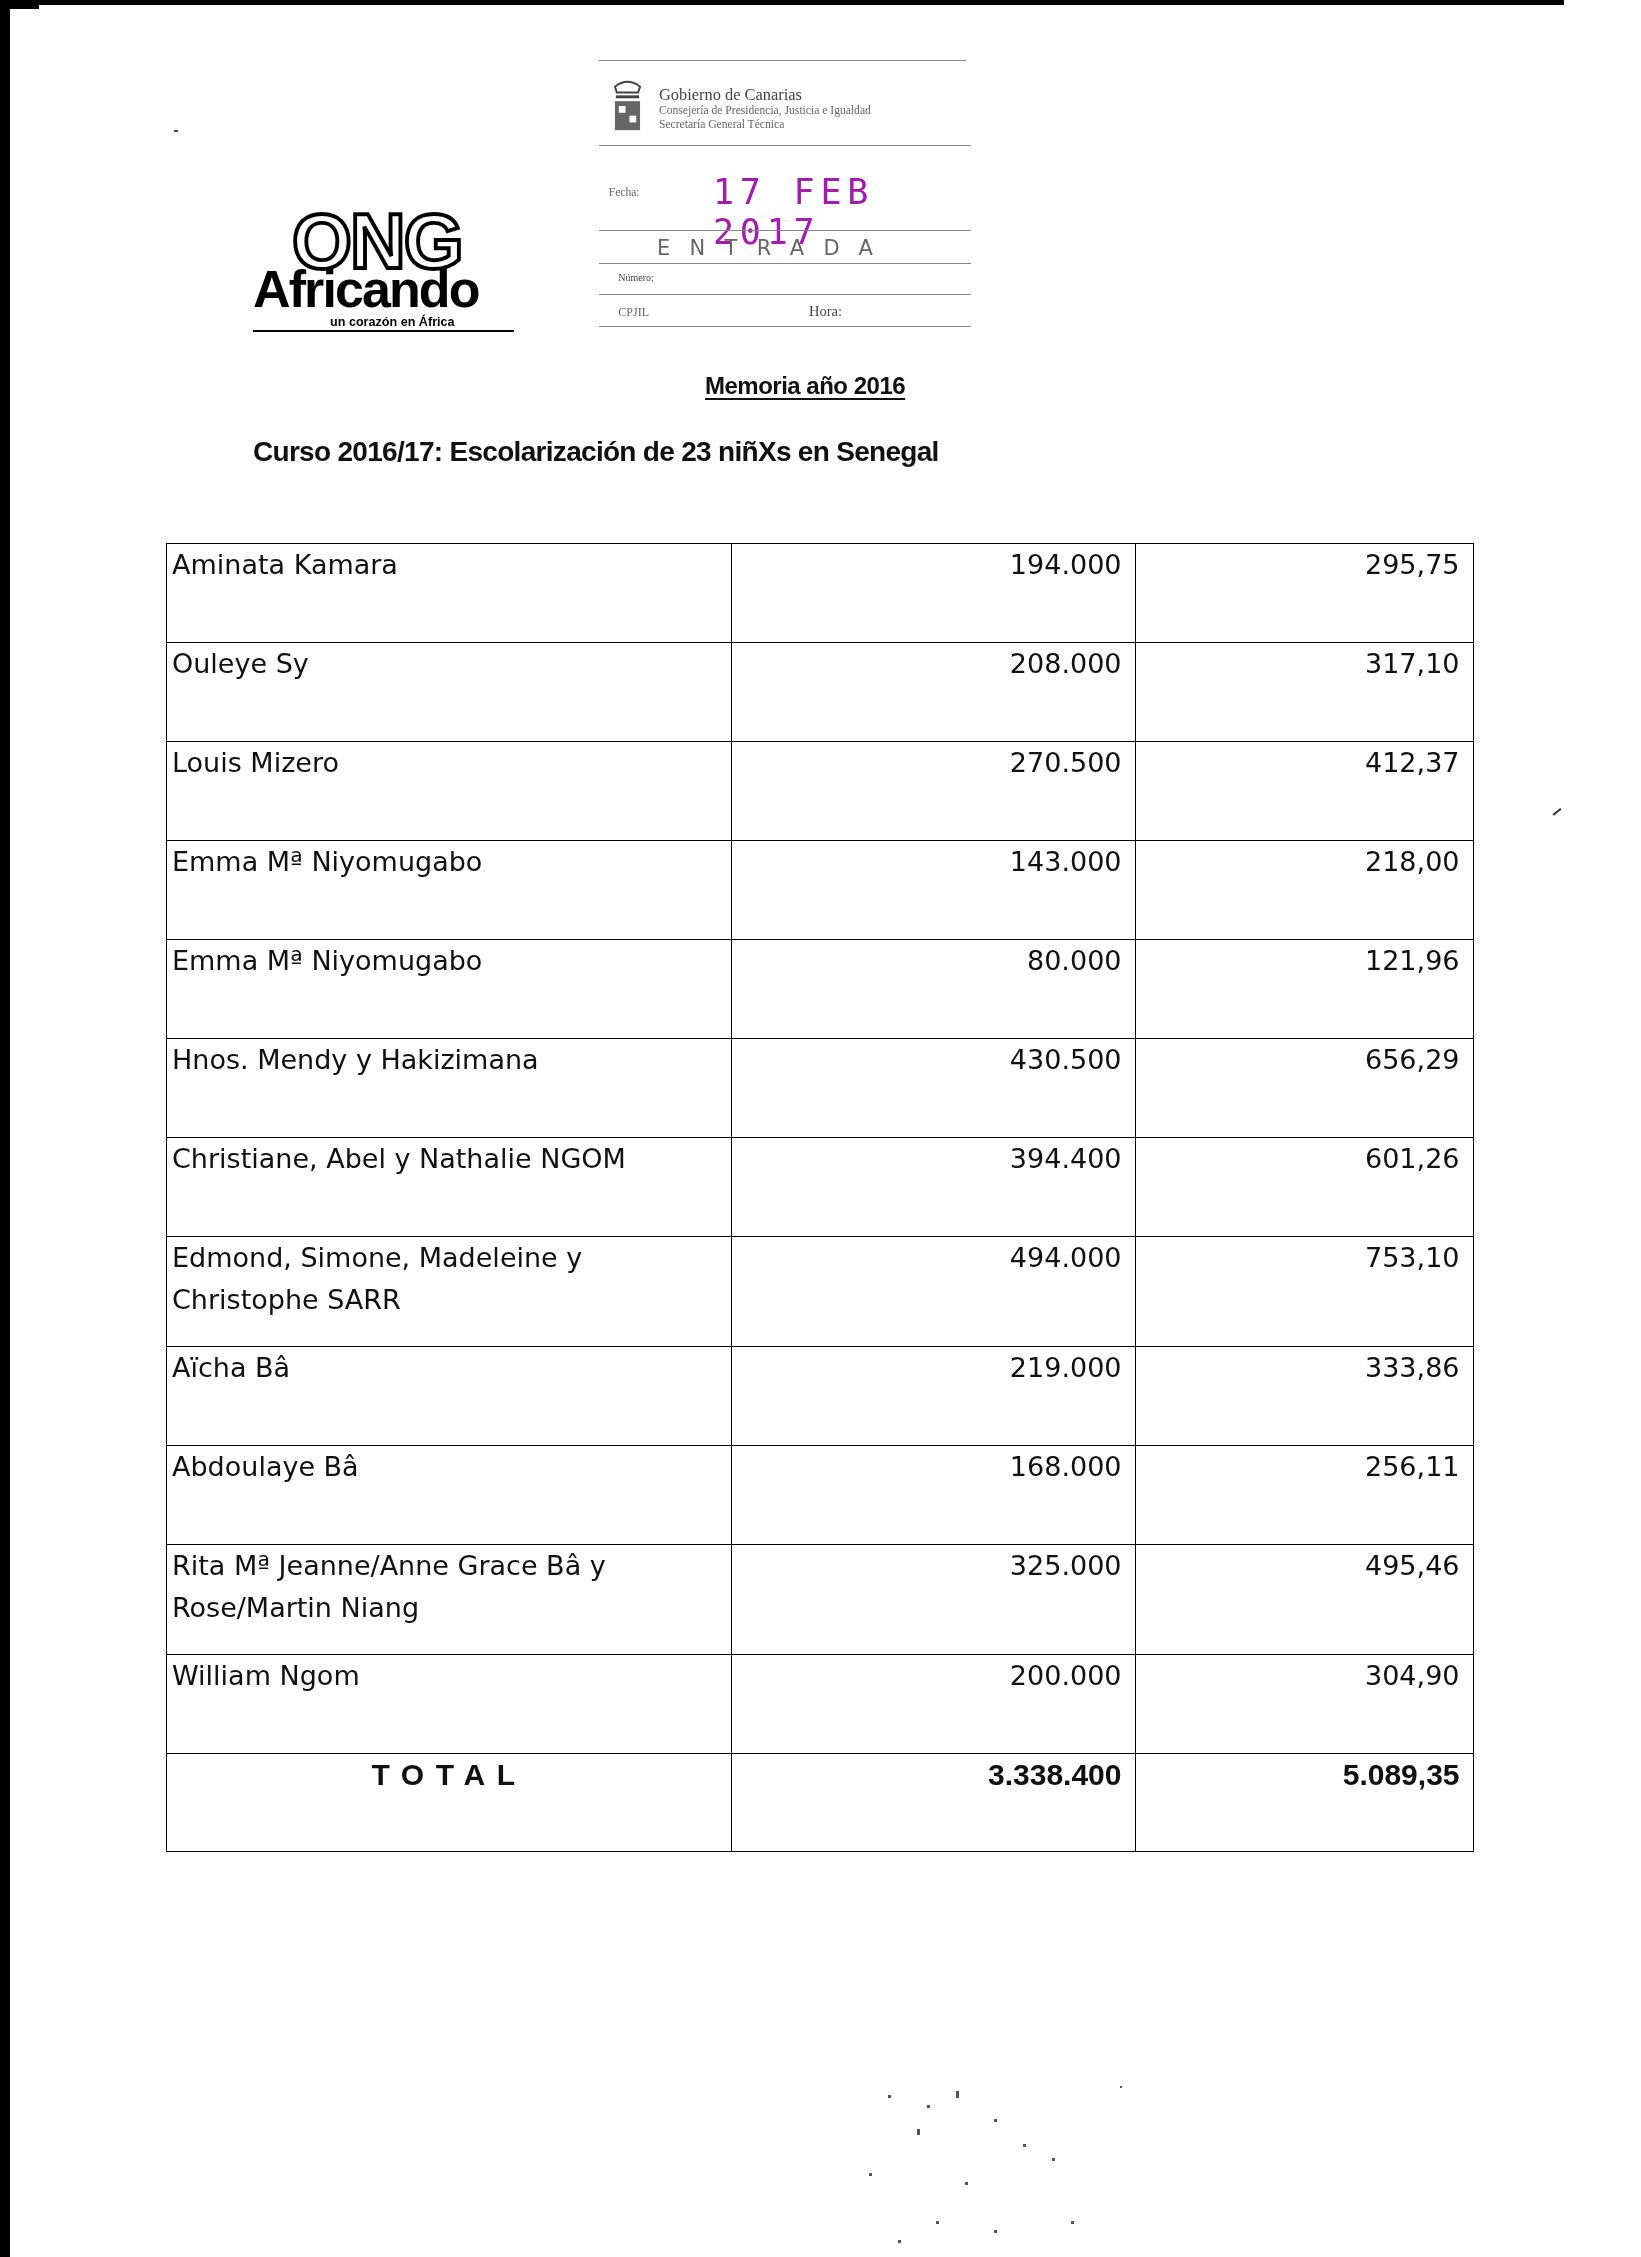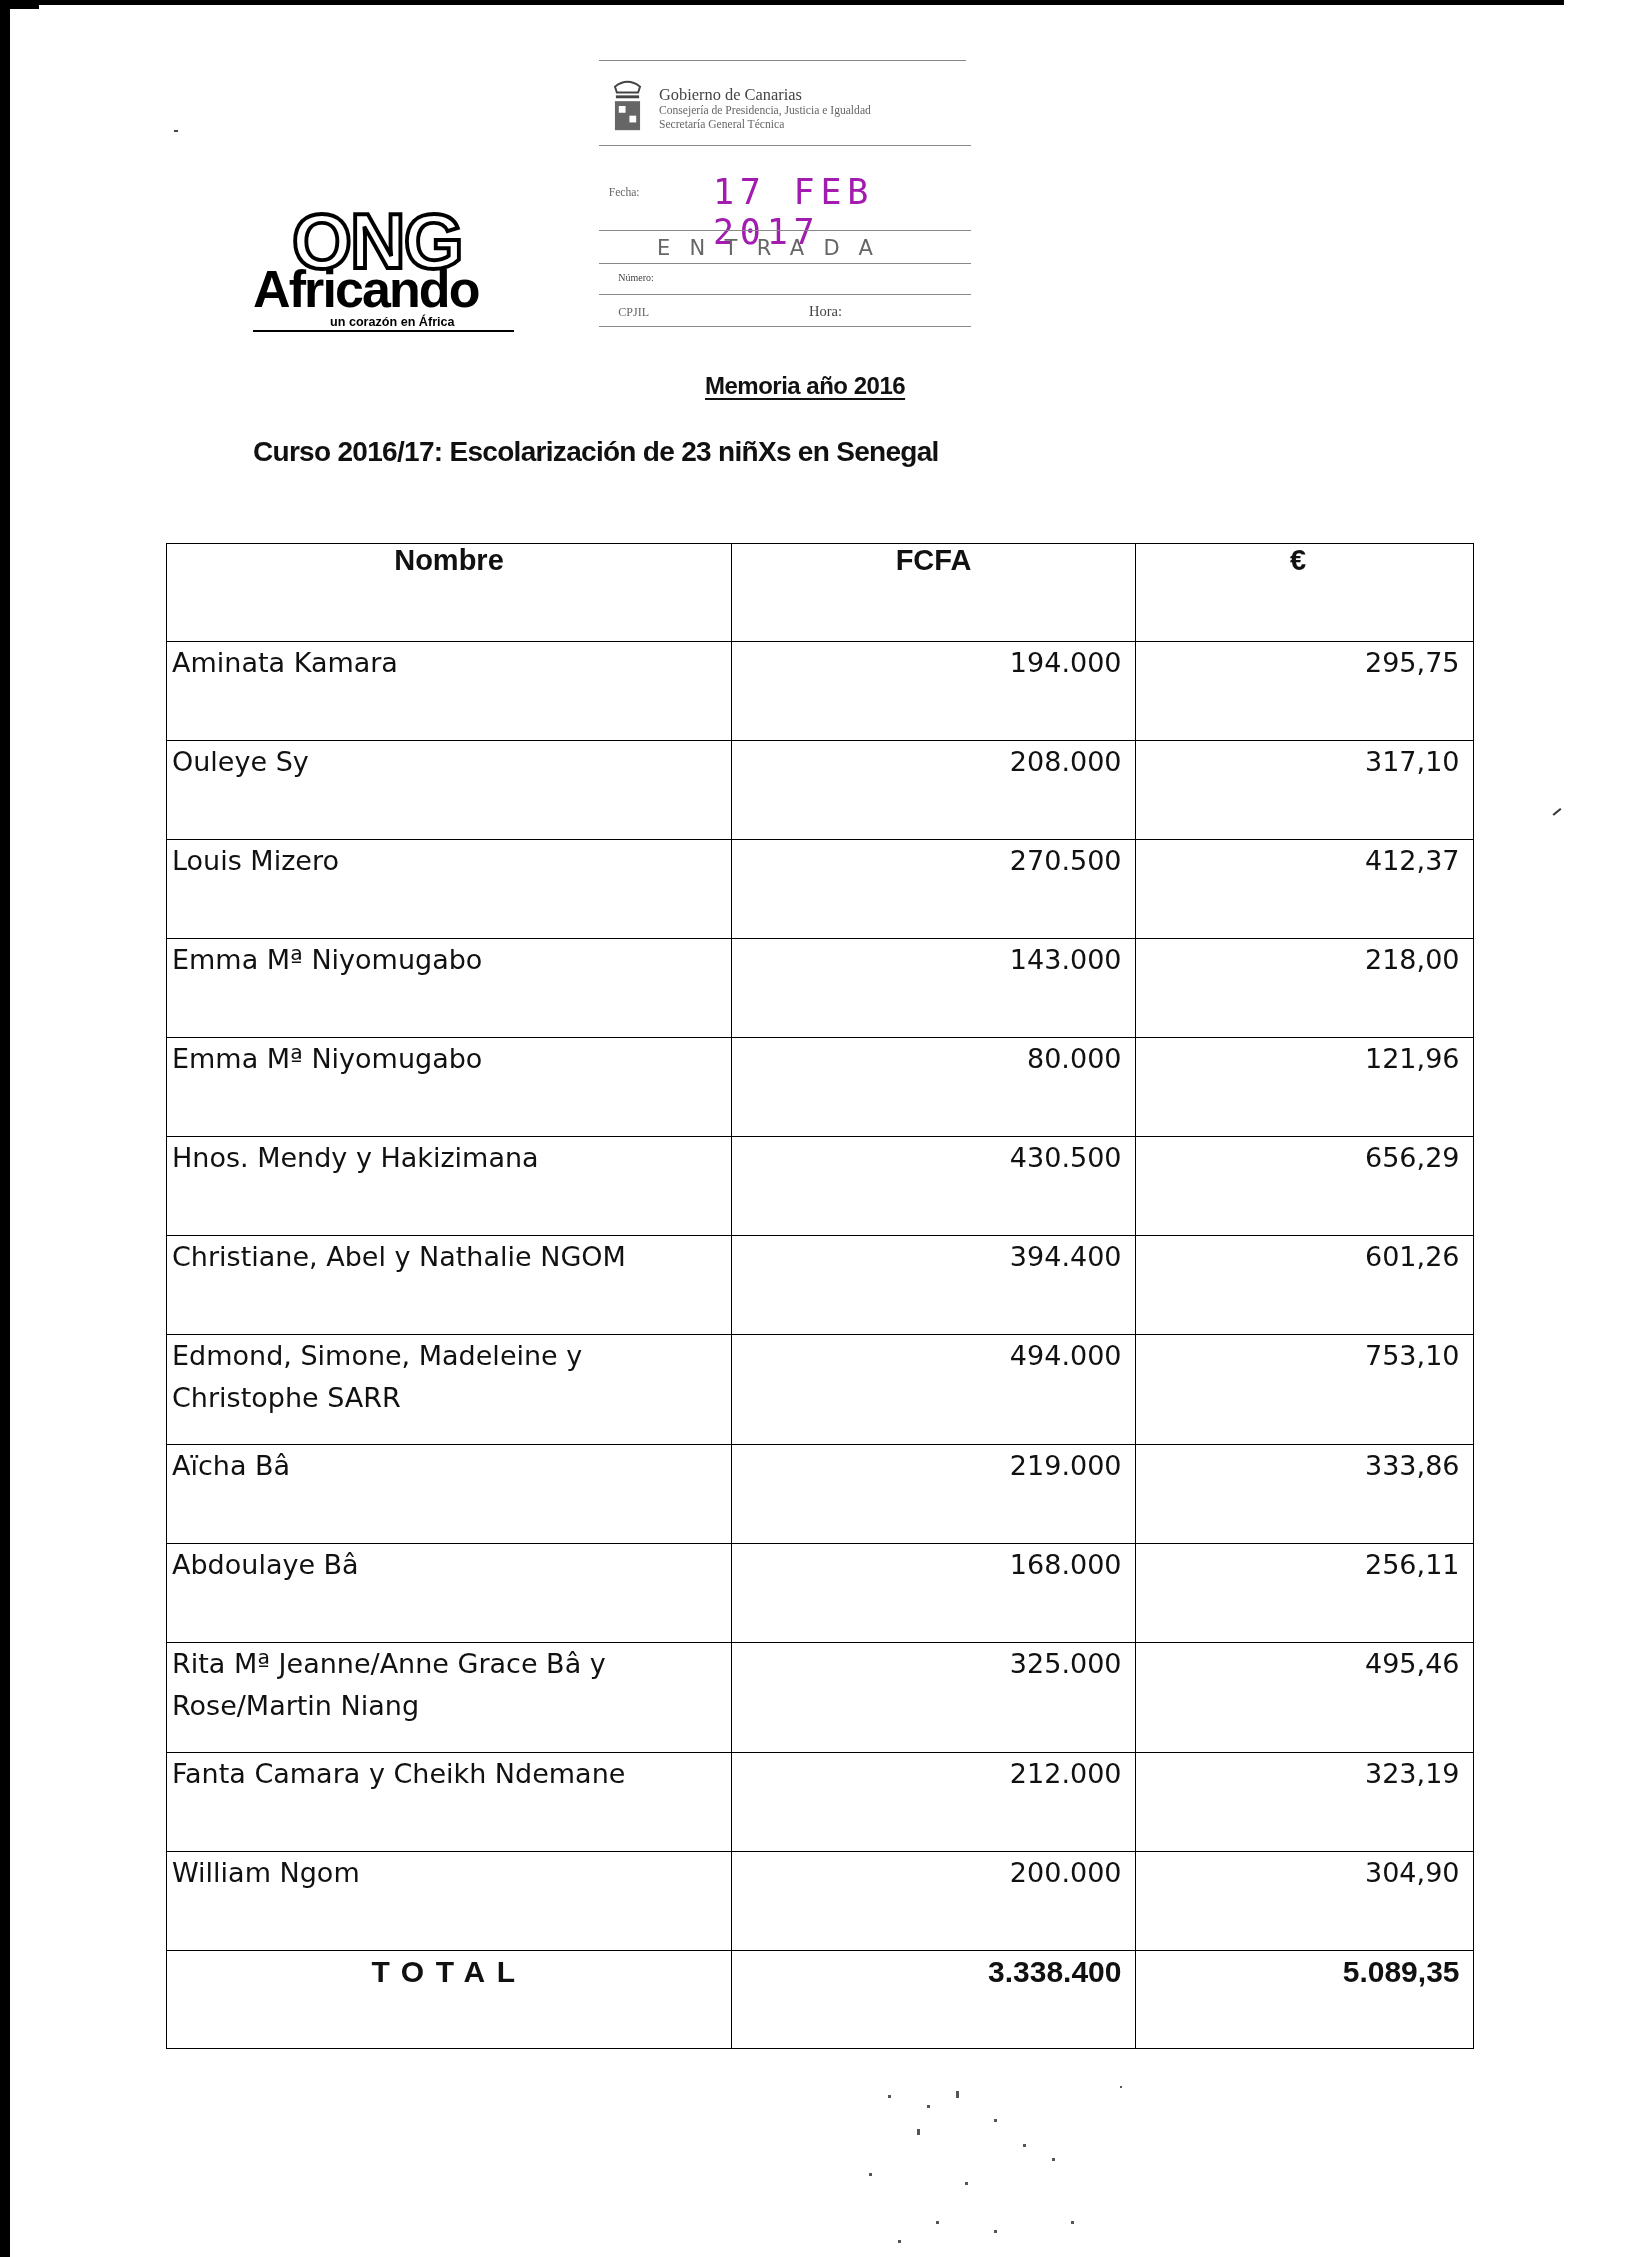--- a/index.html
+++ b/index.html
@@ -96,25 +96,20 @@
 <div class="memoria">Memoria año 2016</div>
 <div class="curso">Curso 2016/17: Escolarización de 23 niñXs en Senegal</div>
 
 <table class="funds">
   <colgroup>
       <col class="c1">
       <col class="c2">
       <col class="c3">
     </colgroup>
   <tbody>
-      <tr class="hdr">
-    <th>Nombre</th>
-    <th>FCFA</th>
-    <th class="h-euro">€</th>
-  </tr>
   <tr class="row" style="height:99px">
     <td class="name">Aminata Kamara</td>
     <td class="num">194.000</td>
     <td class="num">295,75</td>
   </tr>
   <tr class="row" style="height:99px">
     <td class="name">Ouleye Sy</td>
     <td class="num">208.000</td>
     <td class="num">317,10</td>
   </tr>
@@ -163,25 +158,20 @@
   </tr>
   <tr class="row" style="height:110px">
     <td class="name">
       <div>Rita Mª Jeanne/Anne Grace Bâ y</div>
       <div>Rose/Martin Niang</div>
     </td>
     <td class="num">325.000</td>
     <td class="num">495,46</td>
   </tr>
   <tr class="row" style="height:99px">
-    <td class="name">Fanta Camara y Cheikh Ndemane</td>
-    <td class="num">212.000</td>
-    <td class="num">323,19</td>
-  </tr>
-  <tr class="row" style="height:99px">
     <td class="name">William Ngom</td>
     <td class="num">200.000</td>
     <td class="num">304,90</td>
   </tr>
   <tr class="total">
     <td class="tlabel">TOTAL</td>
     <td class="num">3.338.400</td>
     <td class="num">5.089,35</td>
   </tr>
 </tbody>

